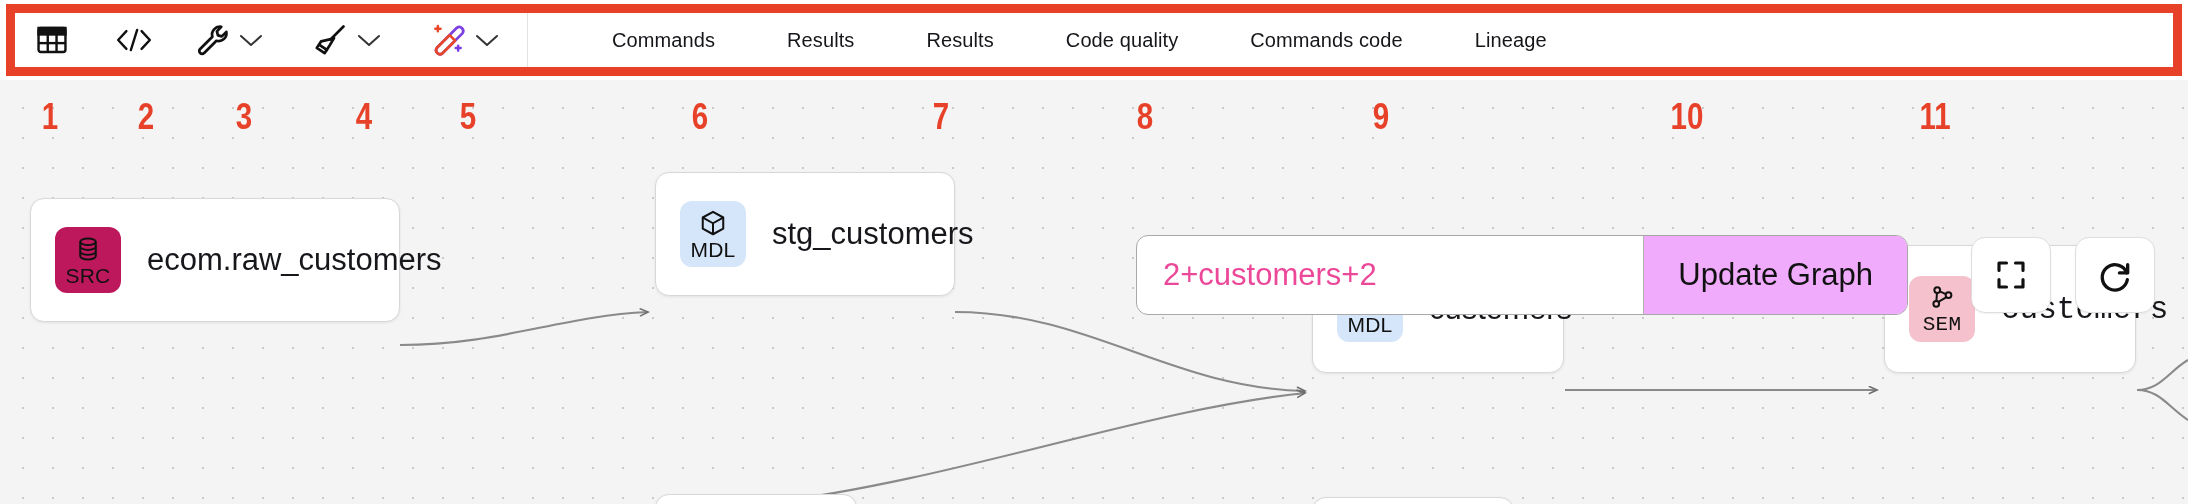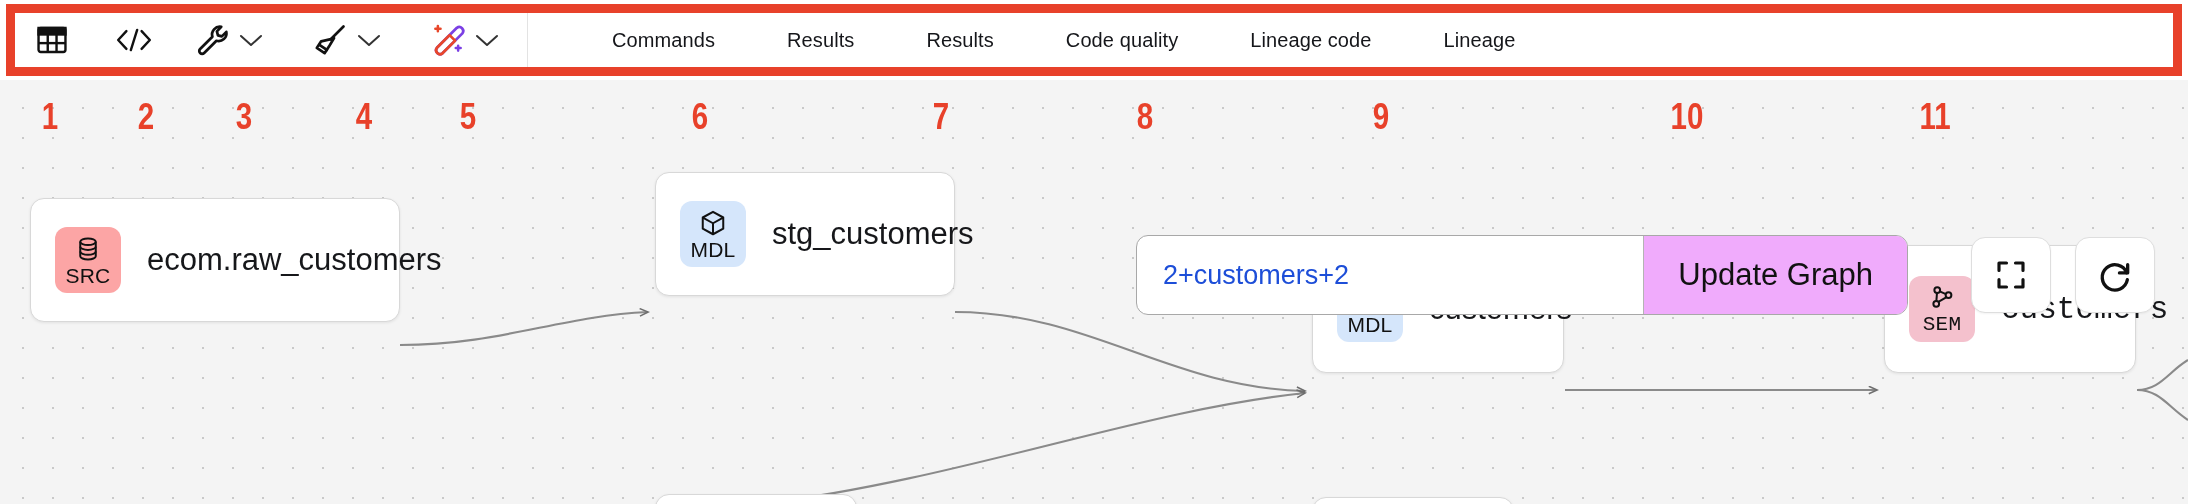--- a/index.html
+++ b/index.html
@@ -91,21 +91,21 @@
     display:flex;align-items:stretch;
     background:#ffffff;
     border:1.6px solid #a8a8a8;
     border-radius:12px;
     overflow:hidden;
     z-index:3;
   }
   .search-input{
     flex:1;border:0;outline:none;background:transparent;
     font-family:"Liberation Sans", sans-serif;
-    font-size:27px;color:#1d4ed8;
+    font-size:31px;color:#ec4899;
     padding:0 26px;
   }
   .search-sep{width:1.6px;background:#b4b4b4;}
   .update-btn{
     display:flex;align-items:center;justify-content:center;
     padding:0 34px;
     font-size:31px;color:#111;
     background:#f0abfc;border:0;cursor:pointer;
     font-family:"Liberation Sans", sans-serif;
     white-space:nowrap;
@@ -227,21 +227,21 @@
         </div>
       </div>
 
       <div class="divider"></div>
 
       <div class="tabs">
         <div class="tab">Commands</div>
         <div class="tab">Results</div>
         <div class="tab">Results</div>
         <div class="tab">Code quality</div>
-        <div class="tab">Lineage code</div>
+        <div class="tab">Commands code</div>
         <div class="tab">Lineage</div>
       </div>
     </div>
     <div class="toolbar-hl" style="border-color: rgb(232, 65, 42);"></div>
   </div>
 
   <div class="annot" style="left: 20px; width: 60px; color: rgb(232, 65, 42);">1</div>
   <div class="annot" style="left: 116px; width: 60px; color: rgb(232, 65, 42);">2</div>
   <div class="annot" style="left: 214px; width: 60px; color: rgb(232, 65, 42);">3</div>
   <div class="annot" style="left: 334px; width: 60px; color: rgb(232, 65, 42);">4</div>
@@ -291,21 +291,21 @@
       </svg>
     </div>
     <div class="act-btn" id="btn-refresh">
       <svg width="38" height="38" viewBox="0 0 24 24" fill="none" stroke="#111" stroke-width="2.1" stroke-linecap="round" stroke-linejoin="round">
         <path d="M20 5.5v5.2h-5.2"></path>
         <path d="M19.4 10.6A8 8 0 1 0 19.8 15"></path>
       </svg>
     </div>
 
     <div class="node" id="n0" style="left: 30px; top: 118px; width: 370px; height: 124px;">
-      <div class="badge" style="background: #fca5a5;">
+      <div class="badge" style="background: #be185d;">
         <svg width="30" height="30" viewBox="0 0 24 24" fill="none" stroke="#111" stroke-width="1.6">
           <ellipse cx="12" cy="6.2" rx="6.2" ry="2.6"></ellipse>
           <path d="M5.8 6.2v11.6c0 1.4 2.8 2.6 6.2 2.6s6.2-1.2 6.2-2.6V6.2"></path>
           <path d="M5.8 10.1c0 1.45 2.8 2.6 6.2 2.6s6.2-1.15 6.2-2.6"></path>
           <path d="M5.8 14c0 1.45 2.8 2.6 6.2 2.6s6.2-1.15 6.2-2.6"></path>
         </svg>
         <span class="badge-label">SRC</span>
       </div>
       <span class="node-label">ecom.raw_customers</span>
     </div>

